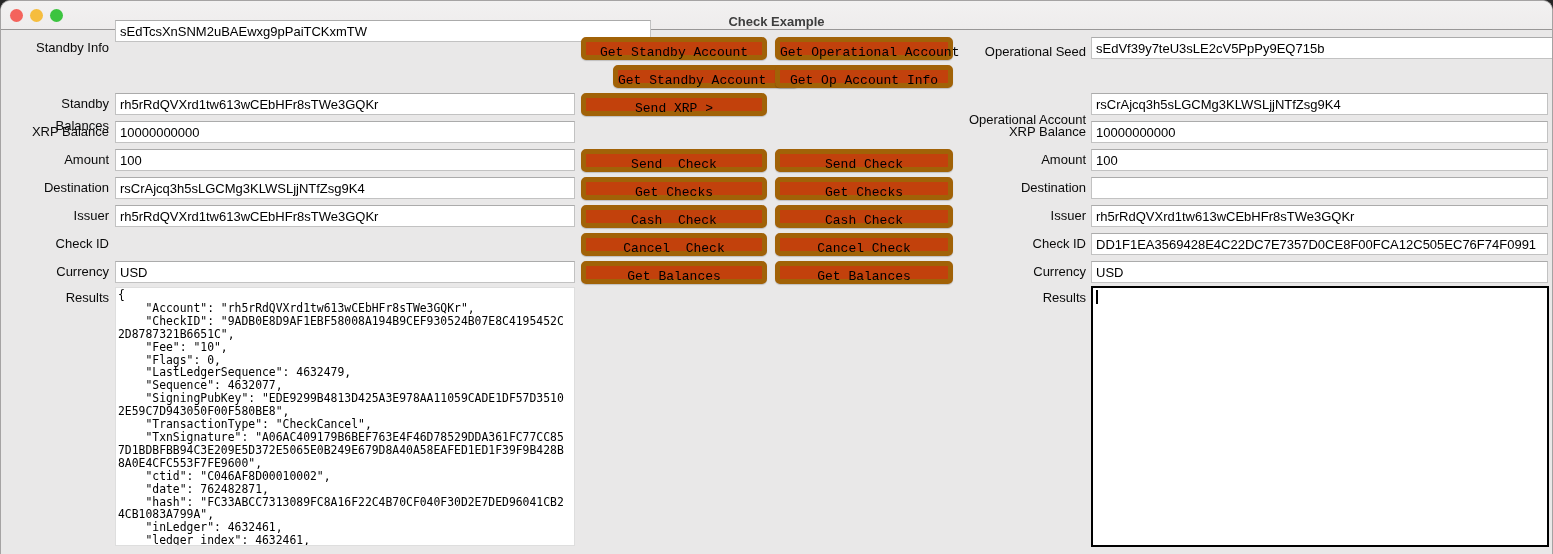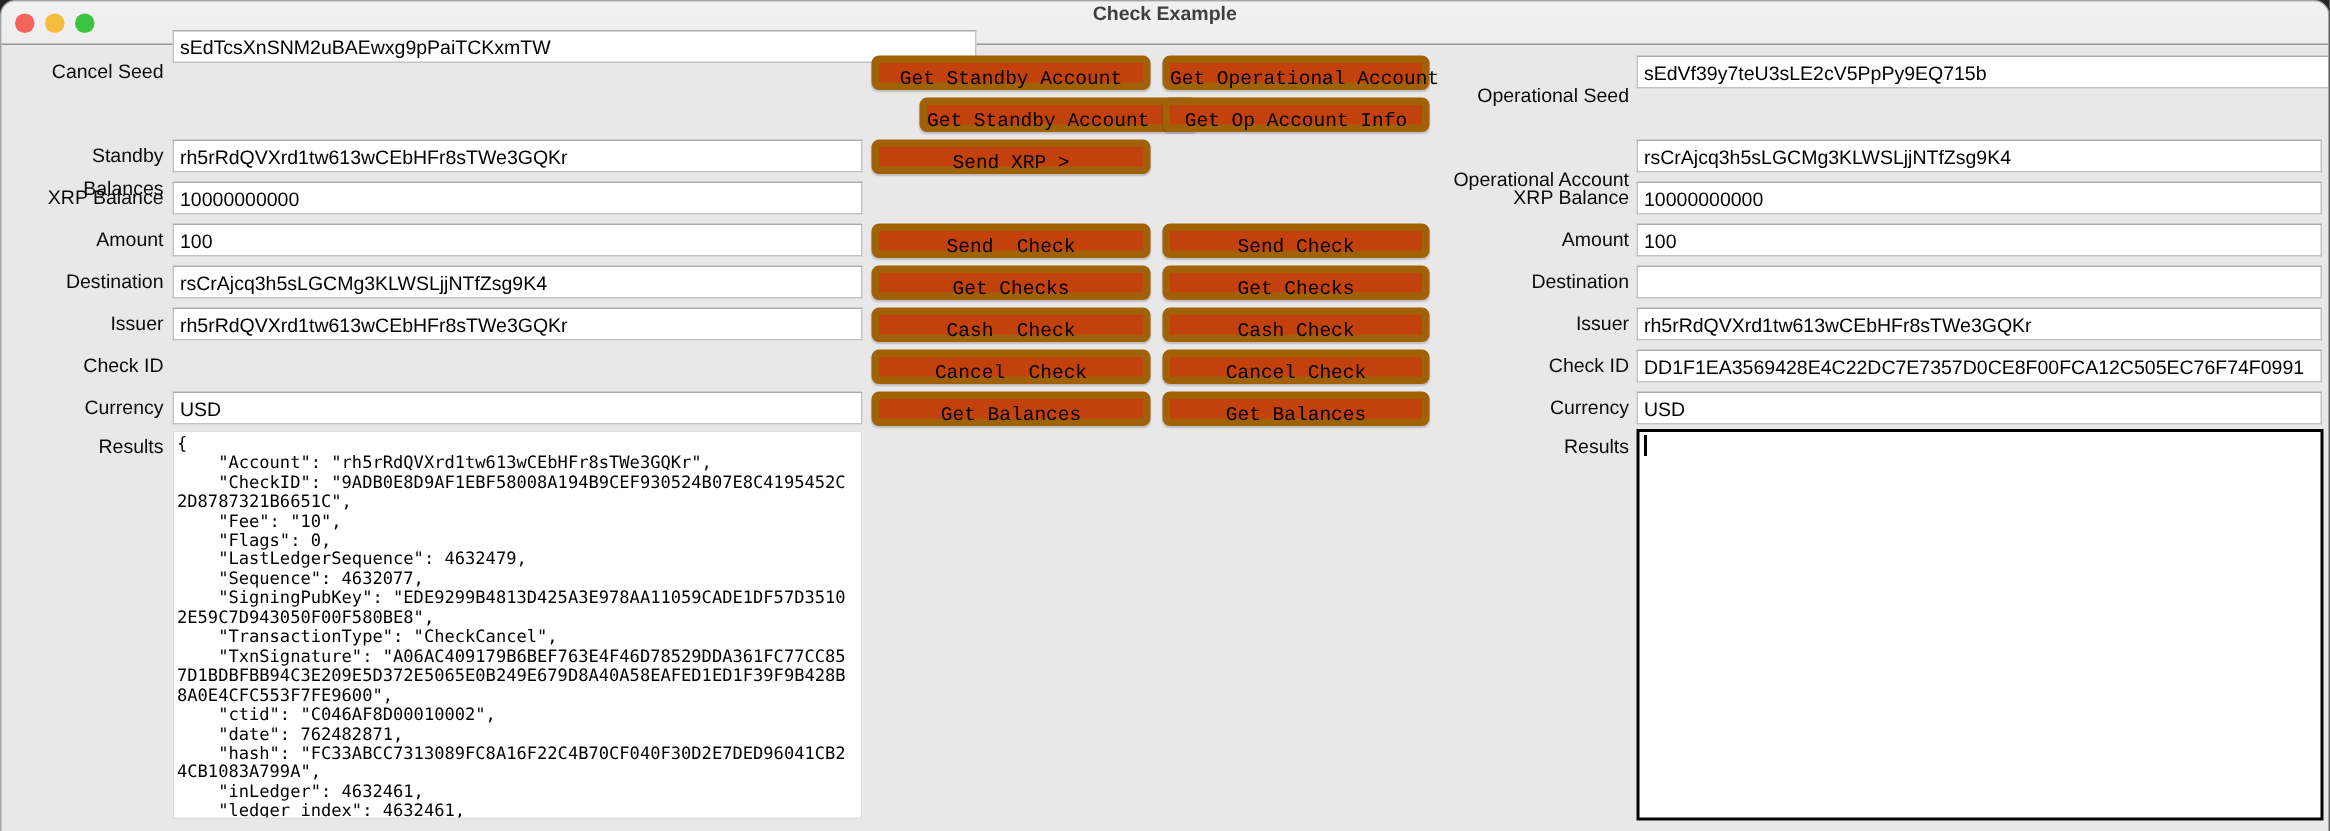--- a/index.html
+++ b/index.html
@@ -7,21 +7,21 @@
   .window{
     position:relative; width:1553px; height:554px;
     background:#e9e8e8; overflow:hidden;
     border-radius:10px 10px 0 0;
     border:1px solid #a5a3a3; border-bottom:none;
   }
   .titlebar{
     position:absolute; top:0; left:0; right:0; height:29px;
     background:linear-gradient(#f2f1f1,#eeecec);
     border-bottom:1px solid #989696;
-    display:flex; align-items:flex-start; justify-content:center;
+    display:flex; align-items:flex-end; justify-content:center;
   }
   .title{ font-size:13px; font-weight:bold; color:#3e3e3e; }
   .lights{ position:absolute; left:9px; top:0; height:29px; display:flex; align-items:center; gap:7px; }
   .light{ width:13px; height:13px; border-radius:50%; }
   .lbl{
     position:absolute; height:22px; line-height:22px;
     font-size:13px; color:#0a0a0a; text-align:right;
   }
   .inp{
     position:absolute; height:22px;
@@ -55,21 +55,21 @@
 
   <div class="titlebar">
     <div class="lights">
       <div class="light" style="background:#f4635c"></div>
       <div class="light" style="background:#f5bd3e"></div>
       <div class="light" style="background:#3cc440"></div>
     </div>
     <span class="title">Check Example</span>
   </div>
 
-  <span class="lbl" style="left:4px; top:36px; width:104px;">Cancel Seed</span>
+  <span class="lbl" style="left:4px; top:36px; width:104px;">Standby Info</span>
   <input class="inp" style="left: 114px; top: 19px; width: 536px;" value="sEdTcsXnSNM2uBAEwxg9pPaiTCKxmTW">
 
   <span class="lbl" style="left:4px; top:92px; width:104px;">Standby Balances</span>
   <input class="inp" style="left: 114px; top: 92px; width: 460px;" value="rh5rRdQVXrd1tw613wCEbHFr8sTWe3GQKr">
 
   <span class="lbl" style="left:4px; top:120px; width:104px;">XRP Balance</span>
   <input class="inp" style="left: 114px; top: 120px; width: 460px;" value="10000000000">
 
   <span class="lbl" style="left:4px; top:148px; width:104px;">Amount</span>
   <input class="inp" style="left: 114px; top: 148px; width: 460px;" value="100">
@@ -117,21 +117,21 @@
   <button class="btn" style="left:580px; top:260px; width:186px;">Get Balances</button>
 
   <button class="btn" style="left:774px; top:36px;  width:178px;text-align:right;">Get Operational Account</button>
   <button class="btn" style="left:774px; top:64px;  width:178px;">Get Op Account Info</button>
   <button class="btn" style="left:774px; top:148px; width:178px;">Send Check</button>
   <button class="btn" style="left:774px; top:176px; width:178px;">Get Checks</button>
   <button class="btn" style="left:774px; top:204px; width:178px;">Cash Check</button>
   <button class="btn" style="left:774px; top:232px; width:178px;">Cancel Check</button>
   <button class="btn" style="left:774px; top:260px; width:178px;">Get Balances</button>
 
-  <span class="lbl" style="left:935px; top:52px; width:150px;">Operational Seed</span>
+  <span class="lbl" style="left:935px; top:40px; width:150px;">Operational Seed</span>
   <input class="inp" style="left: 1090px; top: 36px; width: 536px;" value="sEdVf39y7teU3sLE2cV5PpPy9EQ715b">
 
   <span class="lbl" style="left:935px; top:108px; width:150px;">Operational Account</span>
   <input class="inp" style="left: 1090px; top: 92px; width: 457px;" value="rsCrAjcq3h5sLGCMg3KLWSLjjNTfZsg9K4">
 
   <span class="lbl" style="left:935px; top:120px; width:150px;">XRP Balance</span>
   <input class="inp" style="left: 1090px; top: 120px; width: 457px;" value="10000000000">
 
   <span class="lbl" style="left:935px; top:148px; width:150px;">Amount</span>
   <input class="inp" style="left: 1090px; top: 148px; width: 457px;" value="100">

